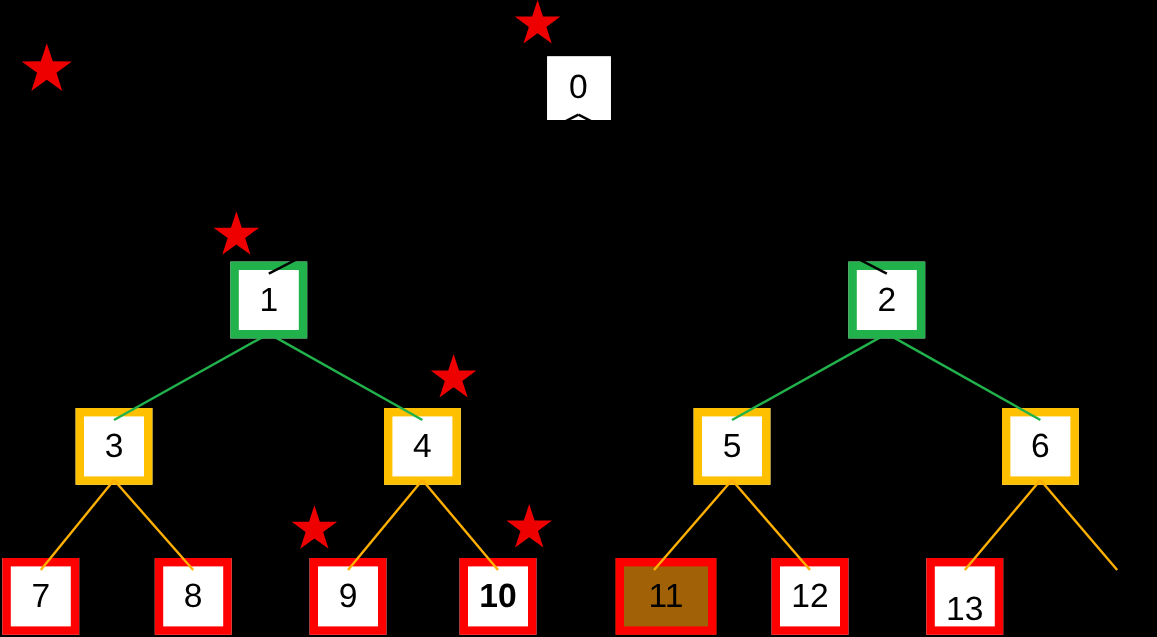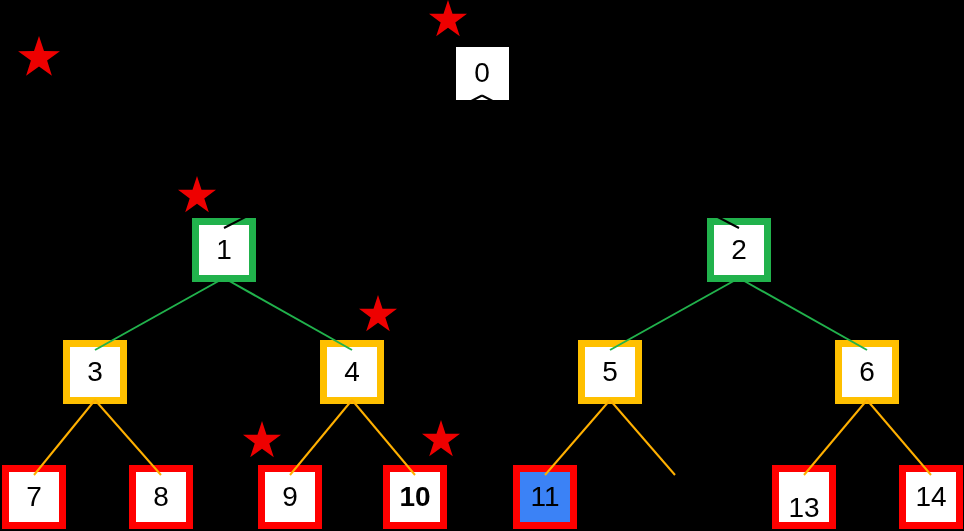--- a/index.html
+++ b/index.html
@@ -62,28 +62,28 @@
     </div>
     <div class="node" style="left: 129px; top: 465px; width: 64px; height: 64px; border-color: rgb(255, 0, 0); background: rgb(255, 255, 255);">
       <span class="lbl" style="color: rgb(0, 0, 0);">8</span>
     </div>
     <div class="node" style="left: 258px; top: 465px; width: 64px; height: 64px; border-color: rgb(255, 0, 0); background: rgb(255, 255, 255);">
       <span class="lbl" style="color: rgb(0, 0, 0);">9</span>
     </div>
     <div class="node" style="left: 383px; top: 465px; width: 64px; height: 64px; border-color: rgb(255, 0, 0); background: rgb(255, 255, 255); font-weight: bold;">
       <span class="lbl" style="color: rgb(0, 0, 0);">10</span>
     </div>
-    <div class="node" style="left: 513px; top: 465px; width: 64px; height: 64px; border-color: rgb(255, 0, 0); background: #3b82f6; align-items: center;">
+    <div class="node" style="left: 513px; top: 465px; width: 84px; height: 64px; border-color: rgb(255, 0, 0); background: #a16207; align-items: center;">
       <span class="lbl" style="color: rgb(0, 0, 0);">11</span>
+    </div>
+    <div class="node" style="left: 643px; top: 465px; width: 64px; height: 64px; border-color: rgb(255, 0, 0); background: rgb(255, 255, 255);">
+      <span class="lbl" style="color: rgb(0, 0, 0);">12</span>
     </div>
     <div class="node" style="left: 772px; top: 465px; width: 64px; height: 64px; border-color: rgb(255, 0, 0); background: rgb(255, 255, 255);">
       <span class="lbl" style="color: rgb(0, 0, 0); margin-top: 21px;">13</span>
-    </div>
-    <div class="node" style="left: 899px; top: 465px; width: 64px; height: 64px; border-color: rgb(255, 0, 0); background: rgb(255, 255, 255);">
-      <span class="lbl" style="color: rgb(0, 0, 0);">14</span>
     </div>
     <svg id="overlay" width="964" height="531">
       <line x1="482" y1="95.5" x2="224" y2="228" stroke="#000000" stroke-width="2"></line>
       <line x1="482" y1="95.5" x2="739" y2="228" stroke="#000000" stroke-width="2"></line>
       <line x1="224" y1="278" x2="95" y2="350" stroke="#21B24C" stroke-width="2"></line>
       <line x1="224" y1="278" x2="352" y2="350" stroke="#21B24C" stroke-width="2"></line>
       <line x1="739" y1="278" x2="610" y2="350" stroke="#21B24C" stroke-width="2"></line>
       <line x1="739" y1="278" x2="867" y2="350" stroke="#21B24C" stroke-width="2"></line>
       <line x1="95" y1="400" x2="34" y2="475" stroke="#FFB000" stroke-width="2"></line>
       <line x1="95" y1="400" x2="161" y2="475" stroke="#FFB000" stroke-width="2"></line>

